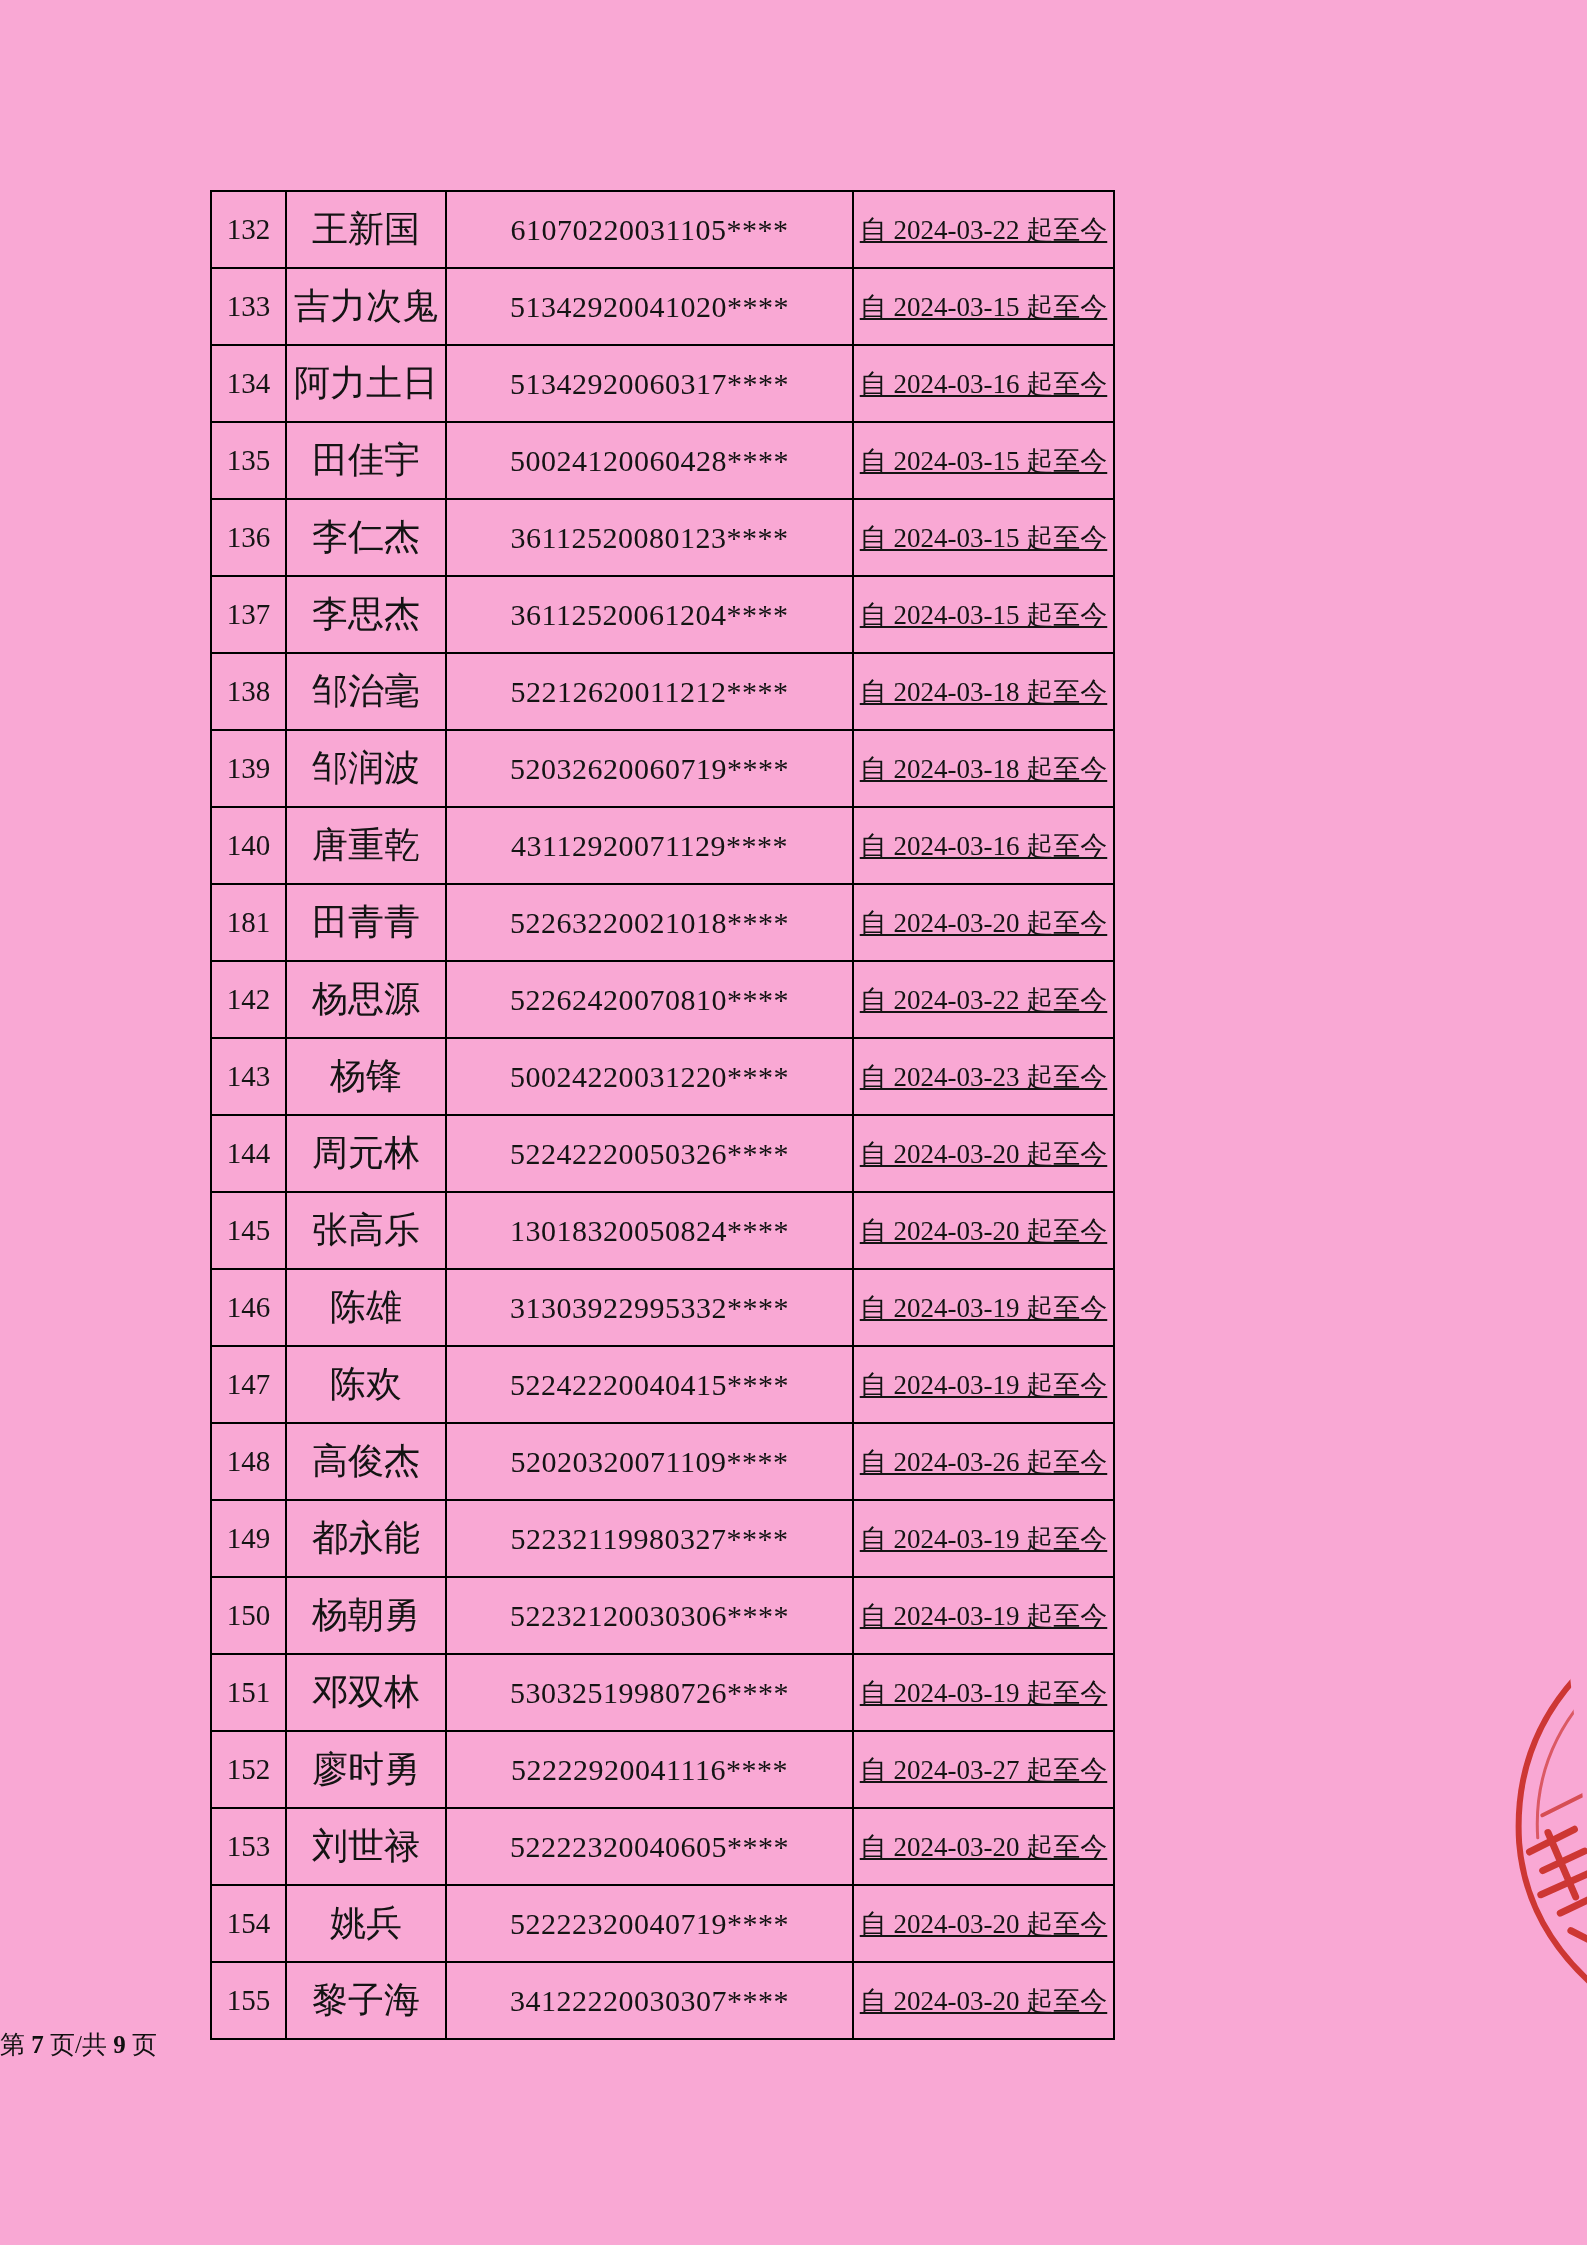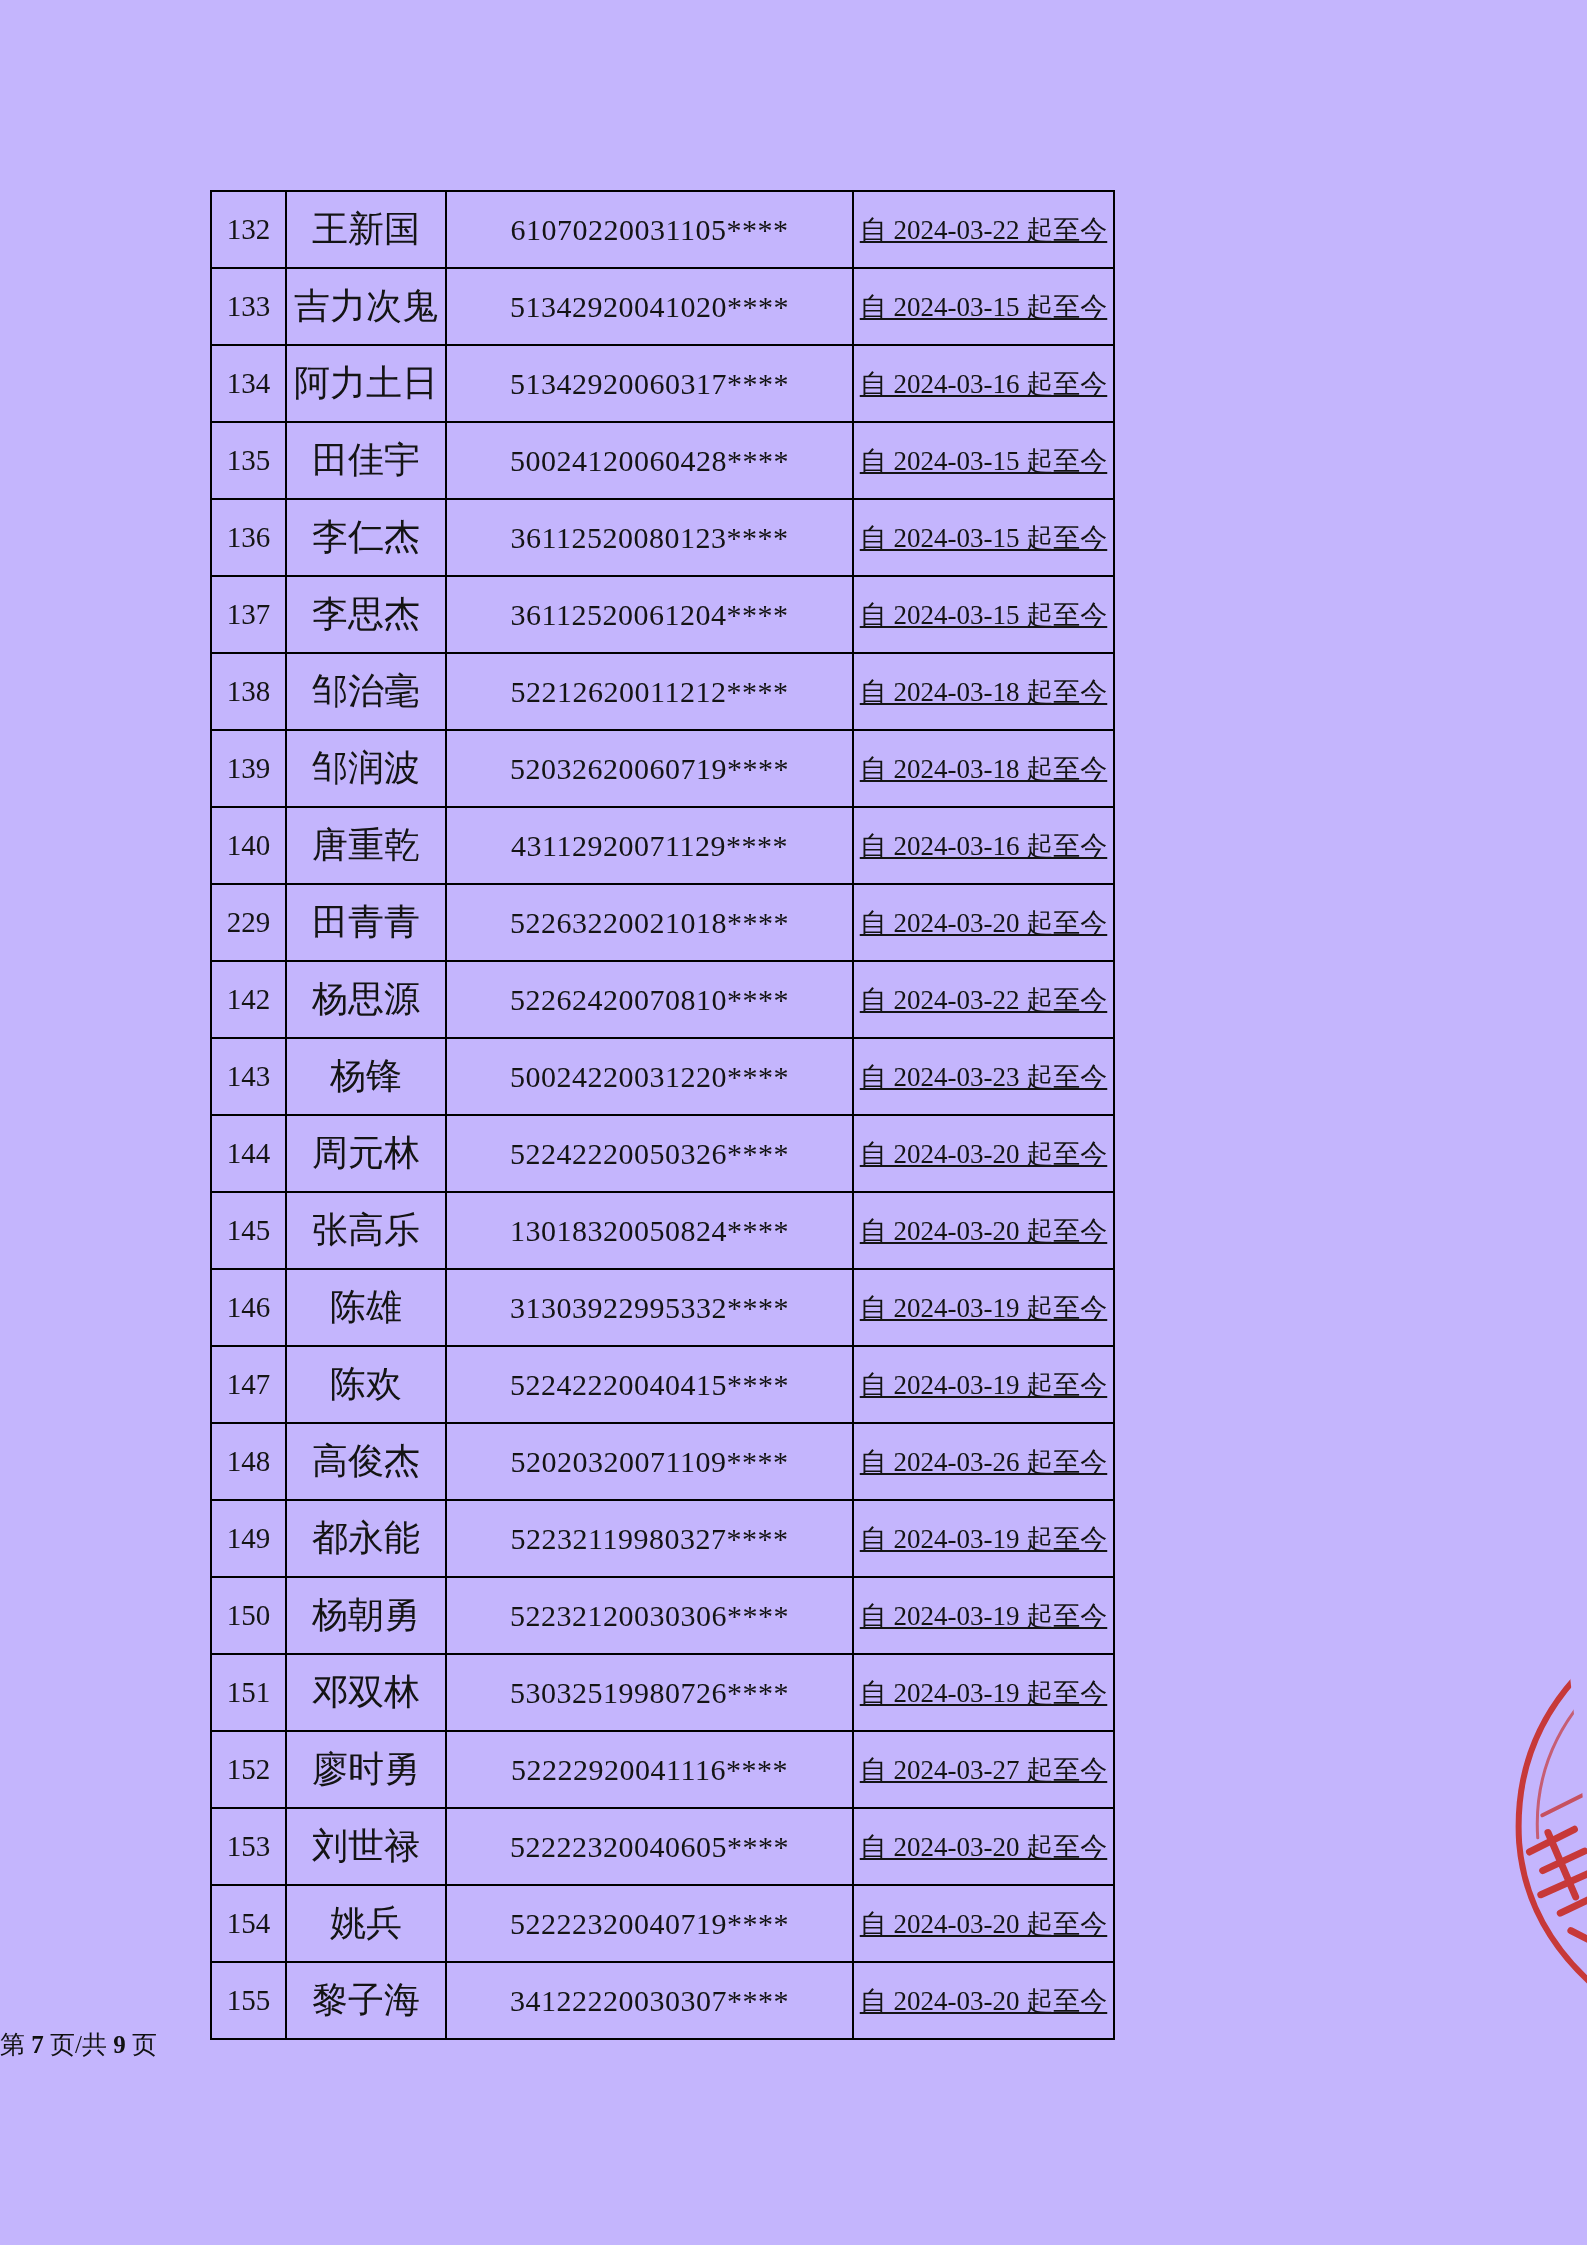--- a/index.html
+++ b/index.html
@@ -3,21 +3,21 @@
 <meta charset="utf-8">
 <style>
   html,body { margin:0; padding:0; background:#ffffff; }
   body {
     position:relative;
     width:1587px; height:2245px;
     overflow:hidden;
     font-family:"Liberation Serif","DejaVu Serif",serif;
     color:#141414;
   }
-  .page { position:absolute; inset:0; background:#c4b5fd; }
+  .page { position:absolute; inset:0; background:#f9a8d4; }
 
   table.roster {
     position:absolute;
     left:210px; top:190px;
     width:903px;
     border-collapse:collapse;
     table-layout:fixed;
   }
   table.roster td {
     border:2px solid #000;
@@ -113,21 +113,21 @@
           <td class="c-id">52032620060719****</td>
           <td class="c-period">自 2024-03-18 起至今</td>
         </tr>
         <tr>
           <td class="c-no">140</td>
           <td class="c-name">唐重乾</td>
           <td class="c-id">43112920071129****</td>
           <td class="c-period">自 2024-03-16 起至今</td>
         </tr>
         <tr>
-          <td class="c-no">229</td>
+          <td class="c-no">181</td>
           <td class="c-name">田青青</td>
           <td class="c-id">52263220021018****</td>
           <td class="c-period">自 2024-03-20 起至今</td>
         </tr>
         <tr>
           <td class="c-no">142</td>
           <td class="c-name">杨思源</td>
           <td class="c-id">52262420070810****</td>
           <td class="c-period">自 2024-03-22 起至今</td>
         </tr>

